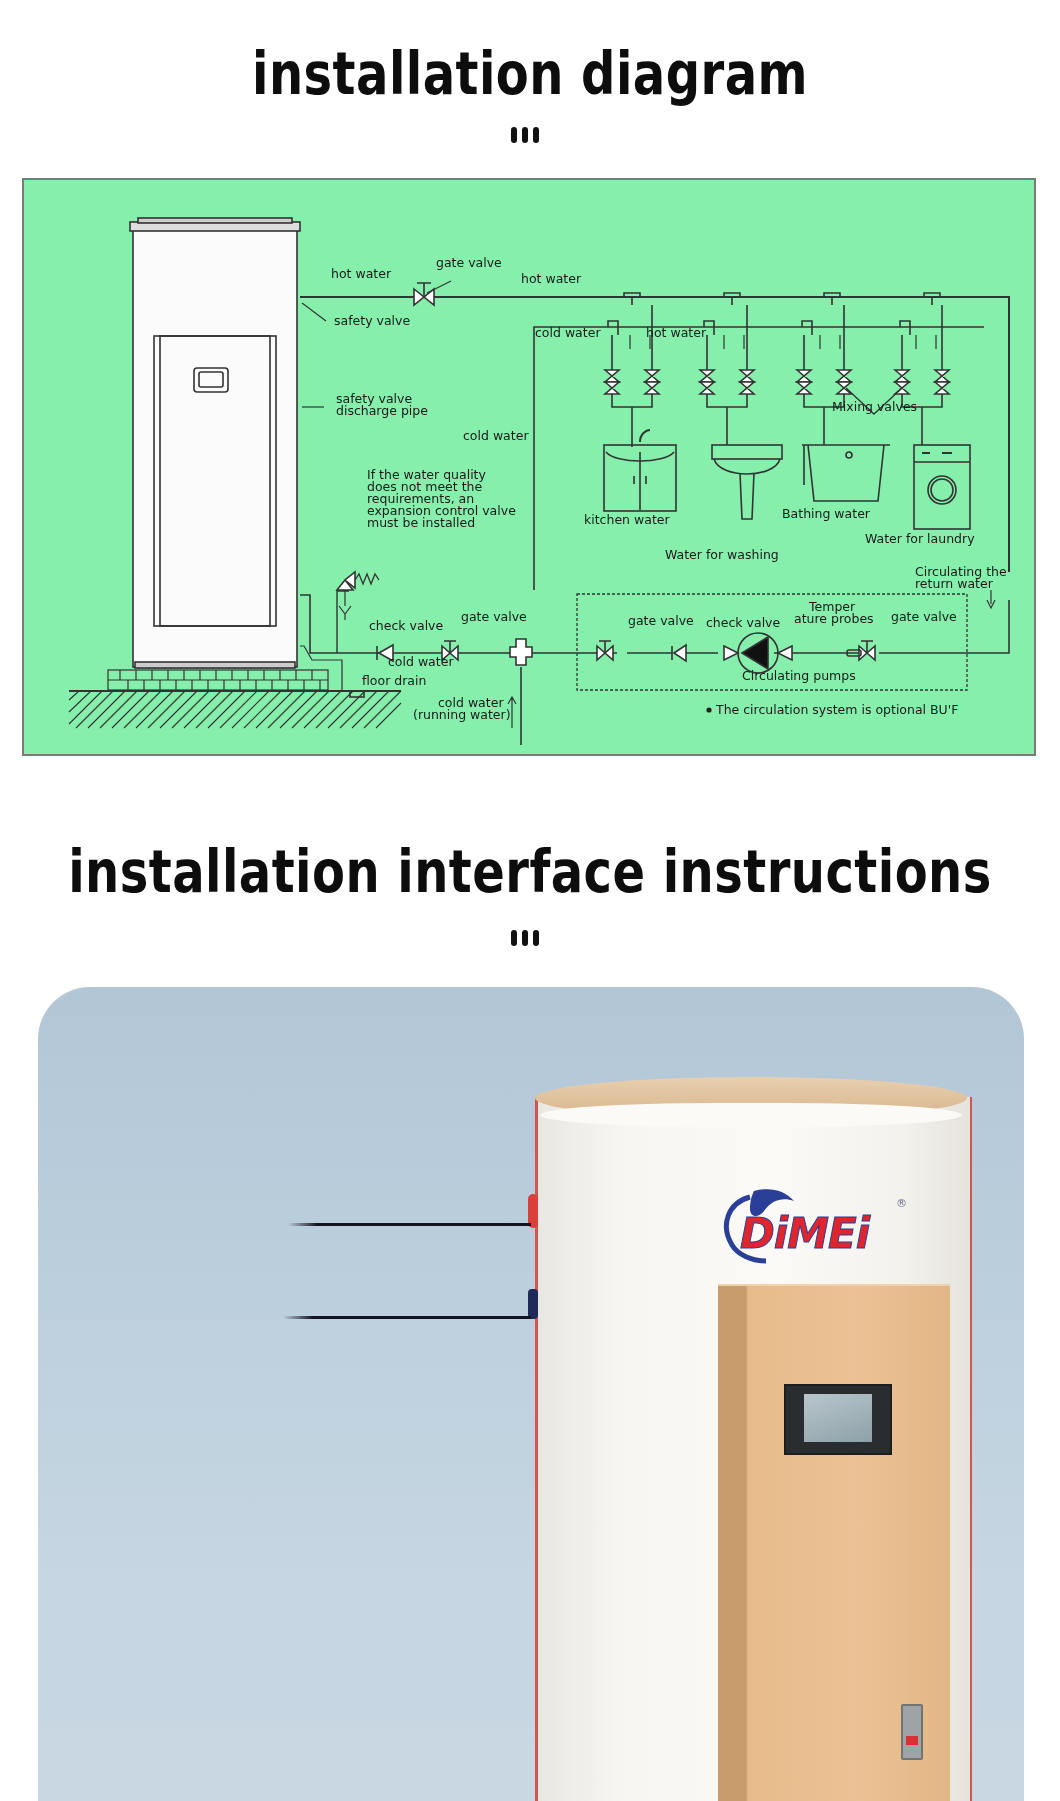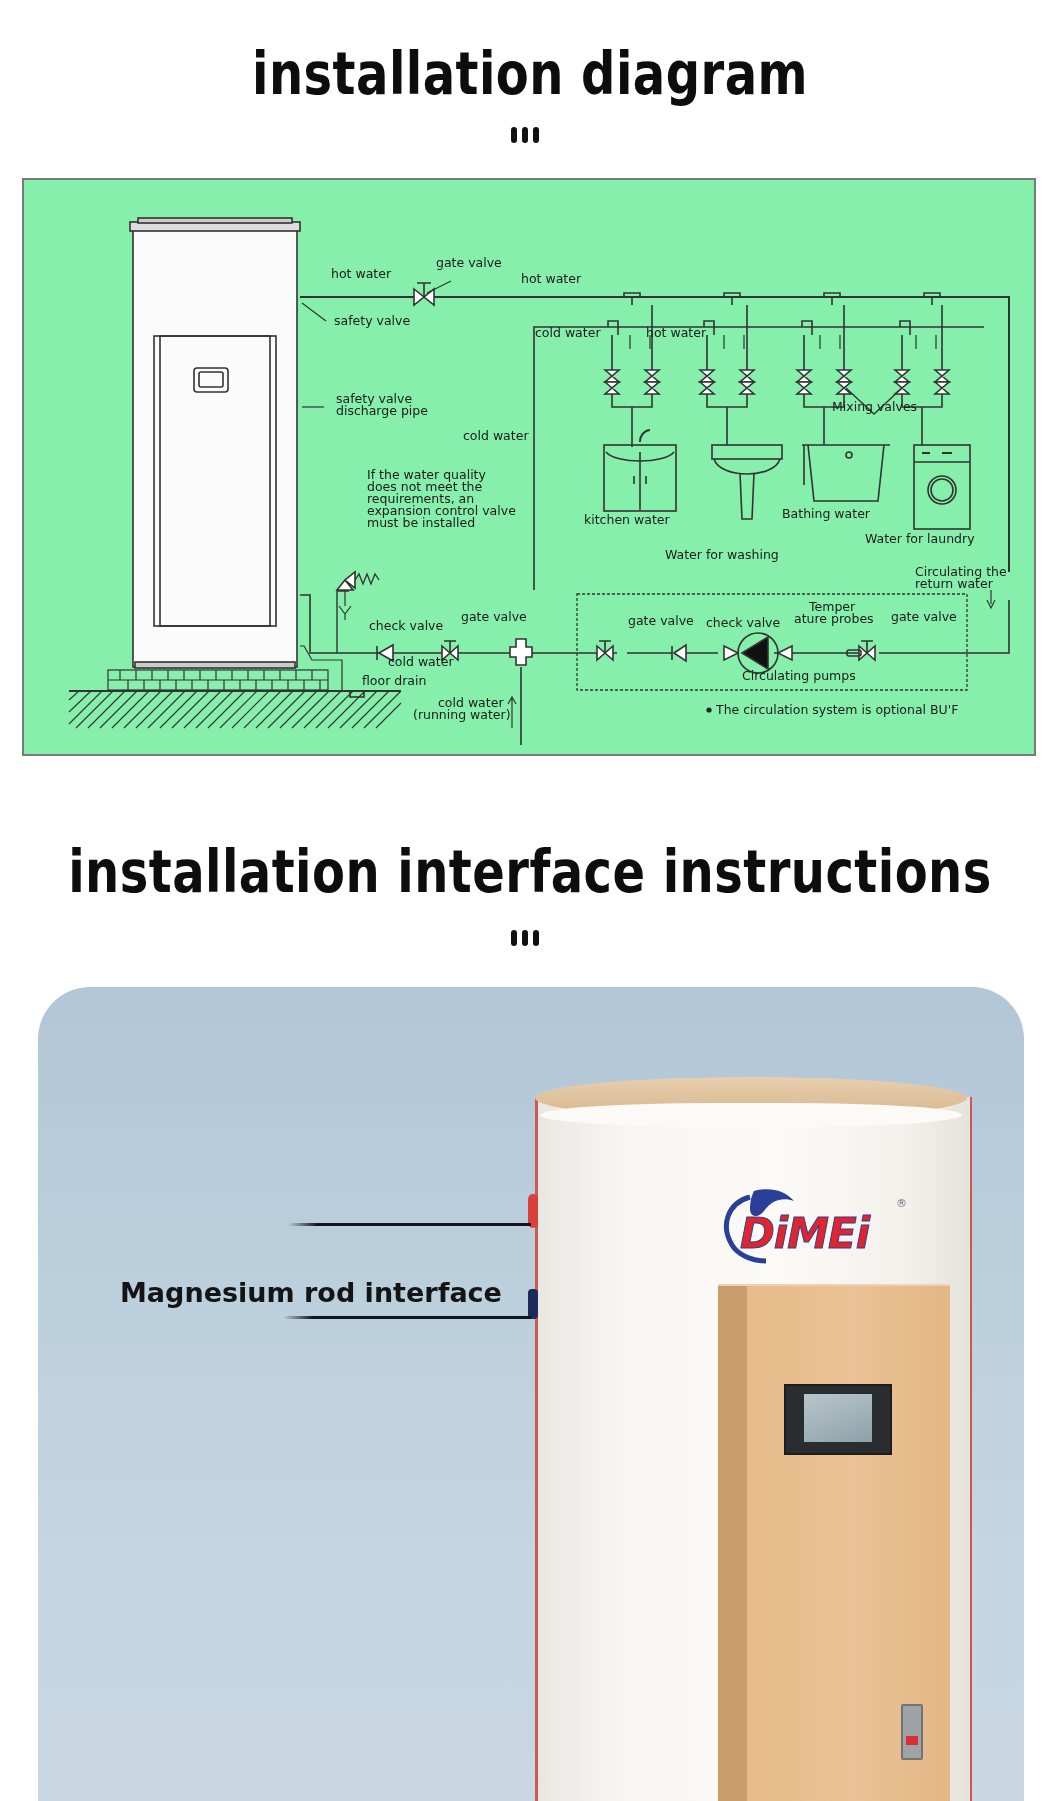--- a/index.html
+++ b/index.html
@@ -194,21 +194,20 @@
 
   <div style="position:absolute;left:497px;top:110px;width:432px;height:760px;background:linear-gradient(90deg,#e9e7e2 0%,#f7f6f2 20%,#fbfaf7 55%,#f3f1ec 85%,#e6e3dd 100%);border-left:3px solid #d0574f;border-right:2px solid #d0574f;"></div>
 
   <div style="position:absolute;left:497px;top:90px;width:432px;height:42px;border-radius:50%/50%;background:linear-gradient(180deg,#e8cfae 0%,#d7b58d 100%);"></div>
   <div style="position:absolute;left:502px;top:116px;width:422px;height:24px;border-radius:50%/60%;background:#fbfaf6;"></div>
 
   <div style="position:absolute;left:490px;top:207px;width:10px;height:34px;border-radius:5px;background:#d9403a;"></div>
   <div style="position:absolute;left:490px;top:302px;width:10px;height:30px;border-radius:4px;background:#1f2a5a;"></div>
 
   <div class="callout-line" style="left:250px;top:236px;width:243px;"></div>
-  <div class="callout" style="left:82px;top:290px;">Magnesium rod interface</div>
   <div class="callout-line" style="left:245px;top:329px;width:248px;"></div>
 
   <div style="position:absolute;left:682px;top:198px;width:200px;height:80px;">
     <svg width="200" height="80" viewBox="0 0 200 80">
       <path d="M30 12c-22 6-30 28-18 48c6 10 20 16 34 16" fill="none" stroke="#2a3f98" stroke-width="5"></path>
       <path d="M34 6c14-4 30-2 40 10c-10-4-22-2-30 10c-6 8-14 6-14-2c0-8 2-14 4-18z" fill="#2a3f98"></path>
     </svg>
     <div style="position:absolute;left:20px;top:24px;font-family:'DejaVu Sans','Liberation Sans',sans-serif;font-weight:bold;font-style:italic;font-size:42px;color:#e0262c;letter-spacing:-1px;-webkit-text-stroke:1px #2a3f98;">DiMEi</div>
     <div style="position:absolute;left:176px;top:12px;font-size:11px;color:#6a6a8a;">®</div>
   </div>

